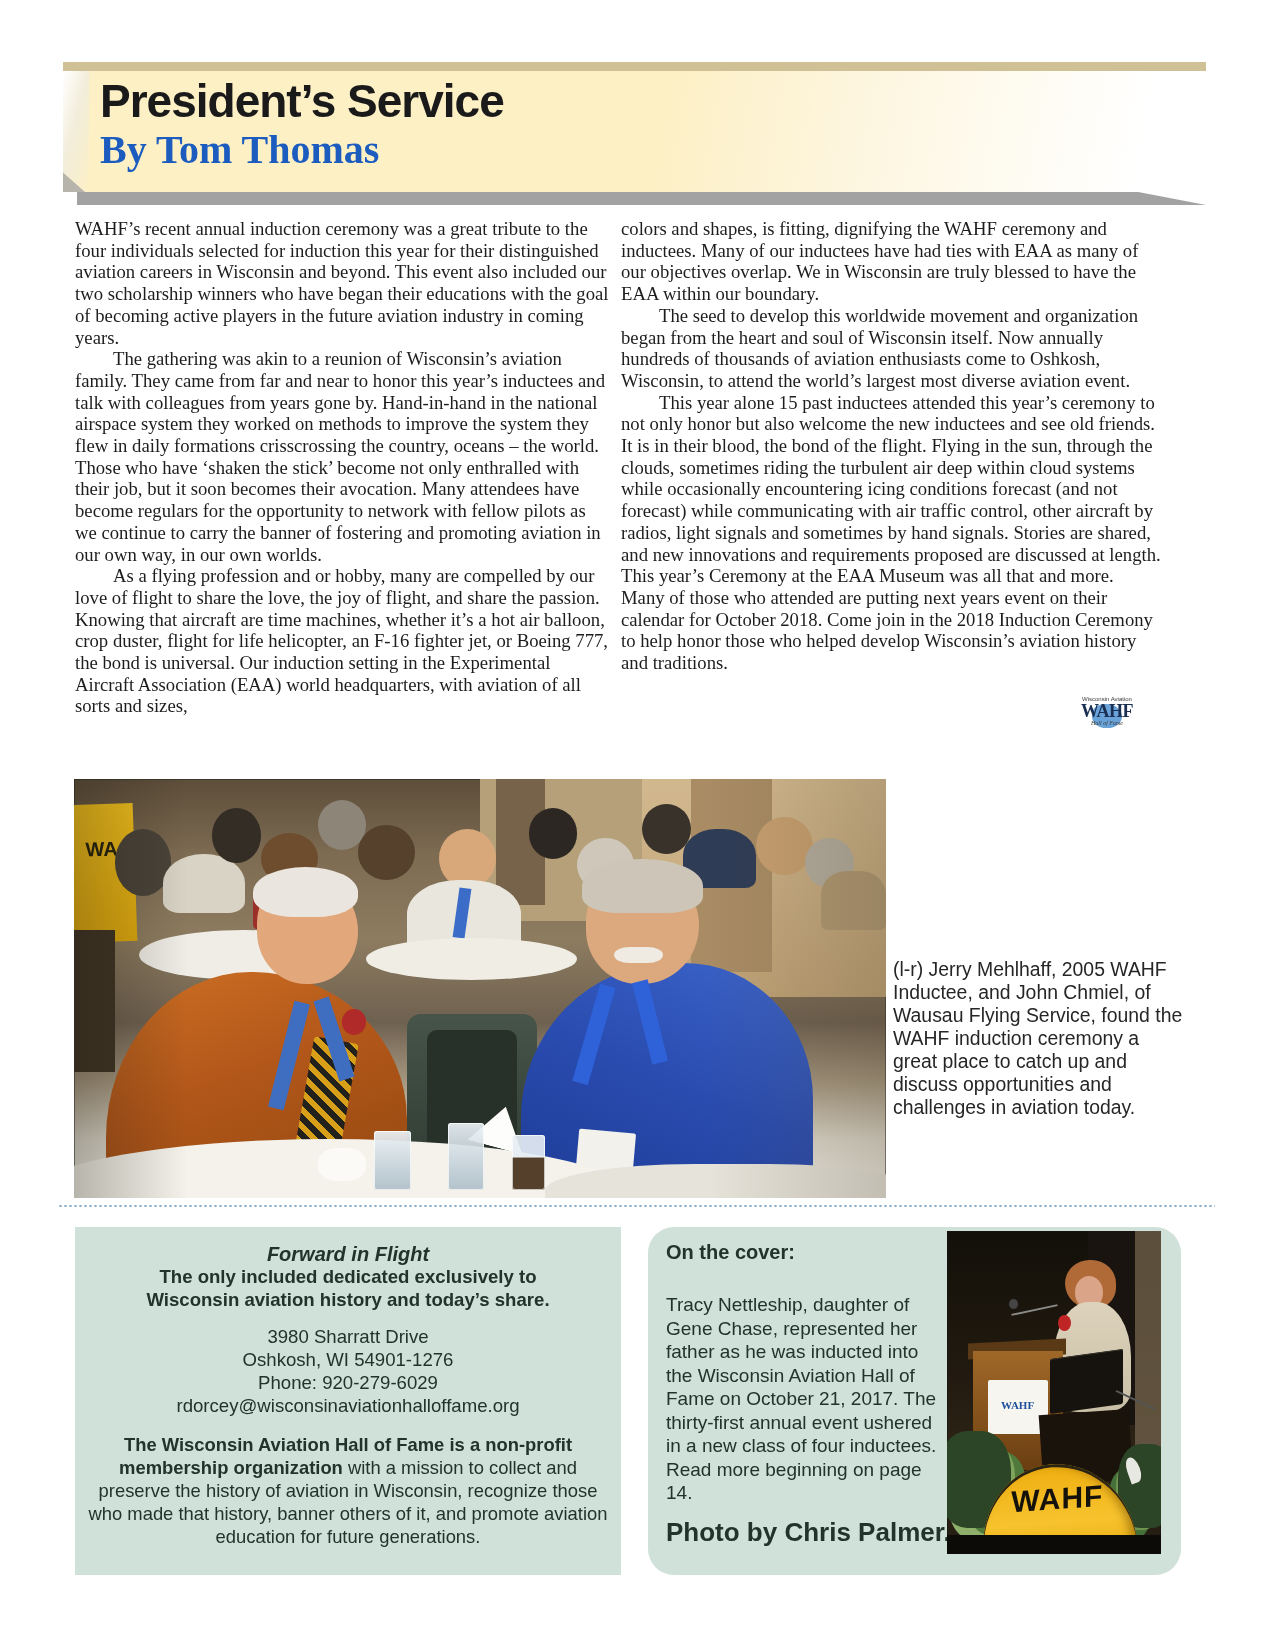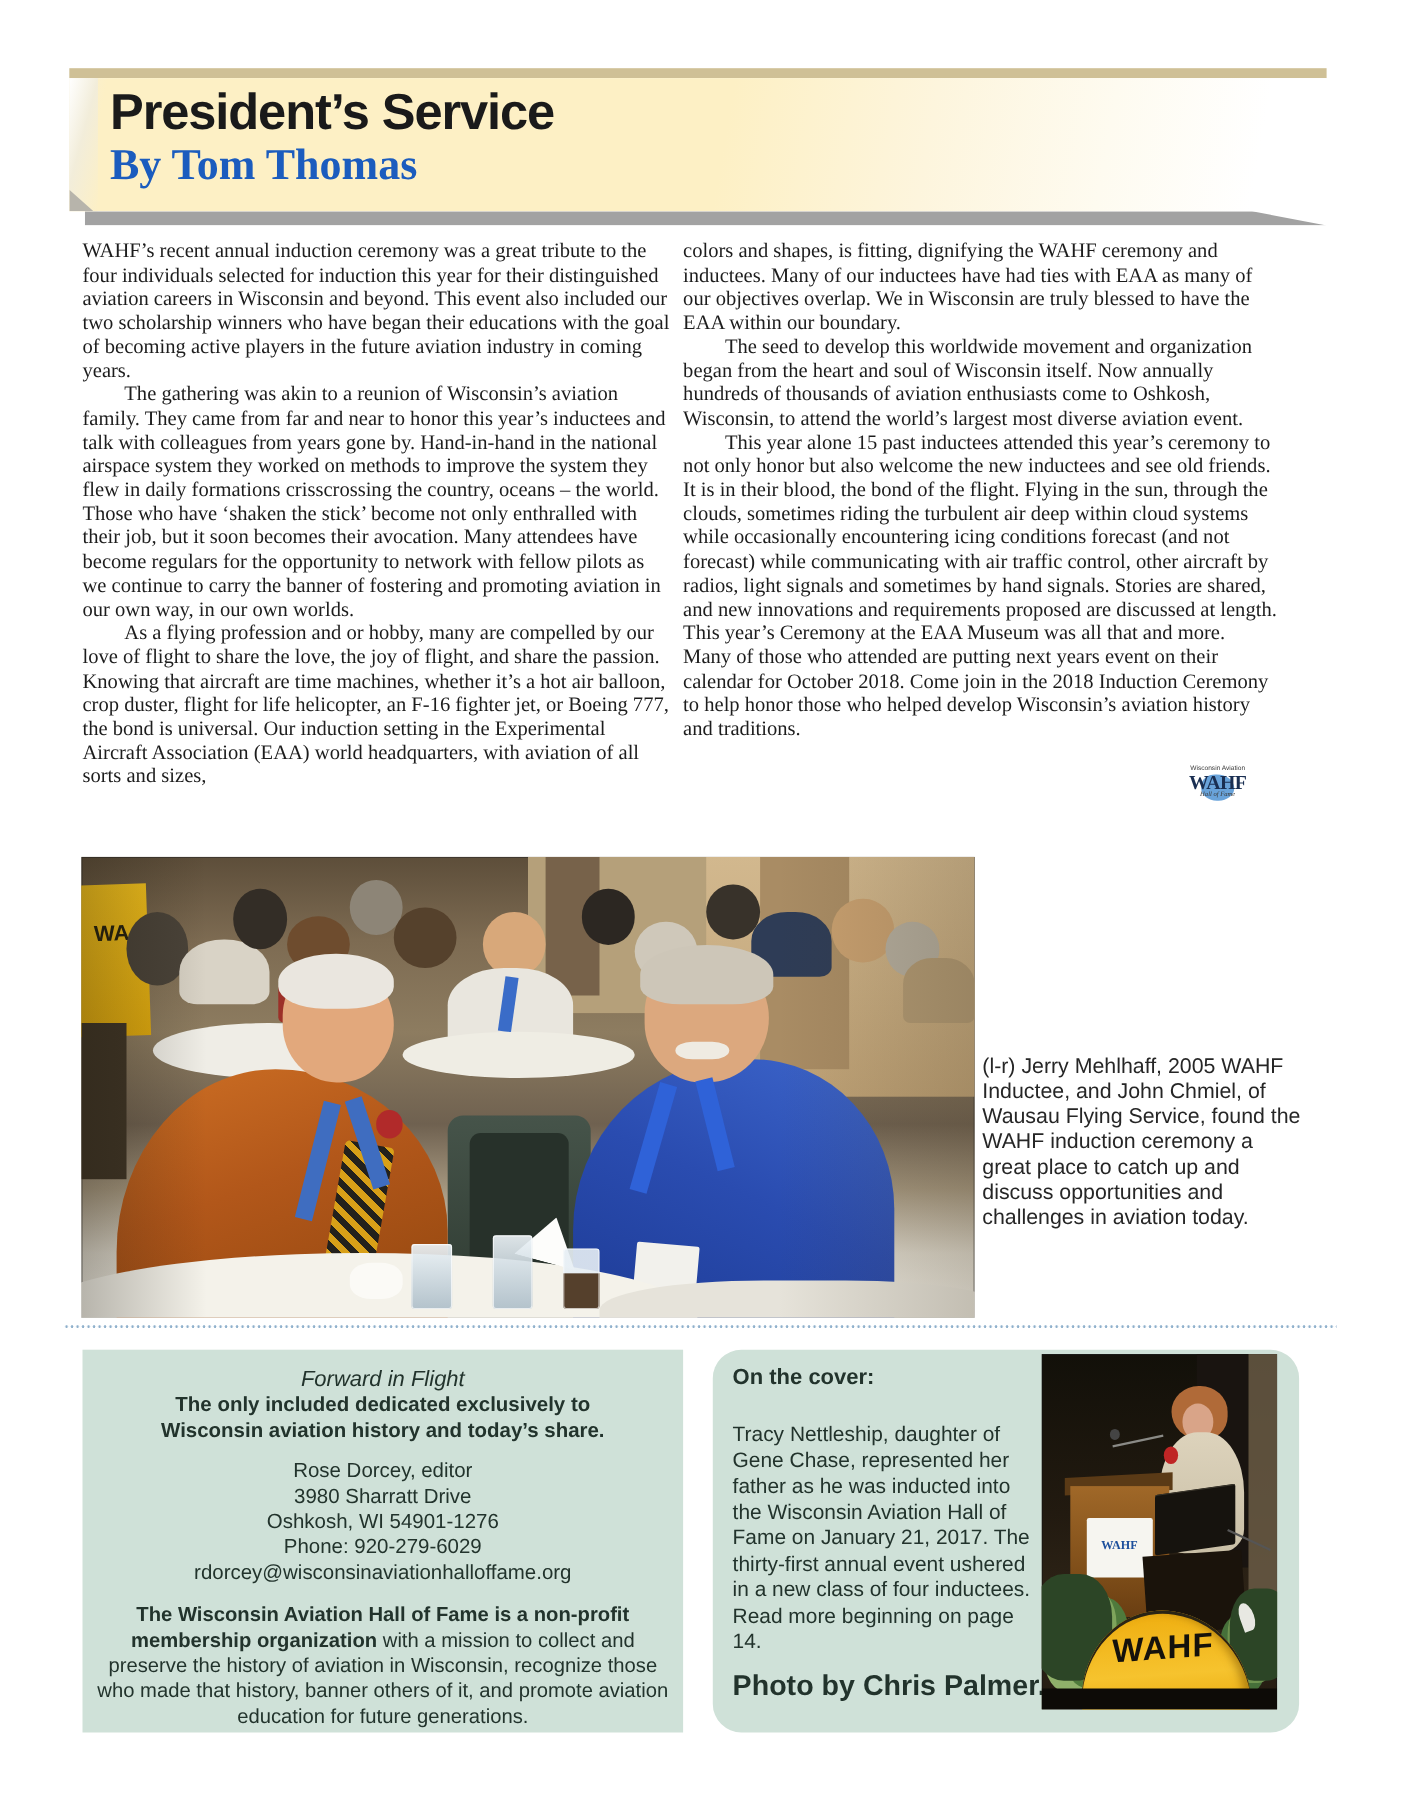--- a/index.html
+++ b/index.html
@@ -54,21 +54,21 @@
 
   
   .divider{position:absolute;left:58px;top:1204px;width:1157px;height:4px;
     background-image:radial-gradient(circle,#8fb0cc 1px,transparent 1.4px);
     background-size:5px 4px;background-repeat:repeat-x;}
 
   
   .teal{position:absolute;top:1227px;height:348px;background:#cfe1d8;
     font-family:"Liberation Sans","DejaVu Sans",sans-serif;color:#22332c;}
   .magbox{left:75px;width:546px;text-align:center;}
-  .magbox .title{margin-top:16px;font-size:20px;font-weight:normal;font-style:italic;}
+  .magbox .title{margin-top:16px;font-size:20px;font-weight:bold;font-style:italic;}
   .magbox .sub{font-size:18.6px;font-weight:bold;line-height:22.5px;}
   .magbox .addr{margin-top:14px;font-size:18.6px;line-height:23px;}
   .magbox .mission{margin:16px 10px 0;font-size:18.4px;line-height:23px;}
   .b{font-weight:bold;}
 
   .coverbox{left:648px;width:533px;border-radius:26px;}
   .coverbox .head{position:absolute;left:18px;top:14px;font-size:20px;font-weight:bold;}
   .coverbox .body{position:absolute;left:18px;top:66px;width:274px;font-size:19px;line-height:23.5px;}
   .coverbox .credit{position:absolute;left:18px;top:290px;font-size:26px;font-weight:bold;}
 
@@ -172,32 +172,31 @@
 
   <div class="divider"></div>
 
   <div class="teal magbox">
     <div class="title">Forward in Flight</div>
     <div class="sub">
       <div>The only included dedicated exclusively to</div>
       <div>Wisconsin aviation history and today’s share.</div>
     </div>
     <div class="addr">
-      <div>Rose Dorcey, editor</div>
       <div>3980 Sharratt Drive</div>
       <div>Oshkosh, WI 54901-1276</div>
       <div>Phone: 920-279-6029</div>
       <div>rdorcey@wisconsinaviationhalloffame.org</div>
     </div>
     <div class="mission"><span class="b">The Wisconsin Aviation Hall of Fame is a non-profit membership organization</span><span> with a mission to collect and preserve the history of aviation in Wisconsin, recognize those who made that history, banner others of it, and promote aviation education for future generations.</span></div>
   </div>
 
   <div class="teal coverbox">
     <div class="head">On the cover:</div>
-    <div class="body">Tracy Nettleship, daughter of Gene Chase, represented her father as he was inducted into the Wisconsin Aviation Hall of Fame on January 21, 2017. The thirty-first annual event ushered in a new class of four inductees. Read more beginning on page 14.</div>
+    <div class="body">Tracy Nettleship, daughter of Gene Chase, represented her father as he was inducted into the Wisconsin Aviation Hall of Fame on October 21, 2017. The thirty-first annual event ushered in a new class of four inductees. Read more beginning on page 14.</div>
     <div class="credit">Photo by Chris Palmer.</div>
 
     <div class="cphoto">
       <div class="ph" style="left:66%;top:0;width:22%;height:60%;background:#191410;"></div>
       <div class="ph" style="left:88%;top:0;width:12%;height:78%;background:#6e5f48;opacity:.8;"></div>
       <div class="ph" style="left:55%;top:9%;width:24%;height:15%;background:#b06a38;border-radius:50% 50% 45% 55%;"></div>
       <div class="ph" style="left:60%;top:14%;width:13%;height:10%;background:#d9a488;border-radius:50%;"></div>
       <div class="ph" style="left:50%;top:22%;width:36%;height:34%;background:linear-gradient(180deg,#ddd3bc,#c9bfa6);border-radius:45% 45% 30% 30% / 50% 50% 20% 20%;"></div>
       <div class="ph" style="left:52%;top:26%;width:6%;height:5%;background:#bf2525;border-radius:50%;"></div>
       <div class="ph" style="left:30%;top:24%;width:22%;height:2px;background:#8a8a86;transform:rotate(-12deg);"></div>

